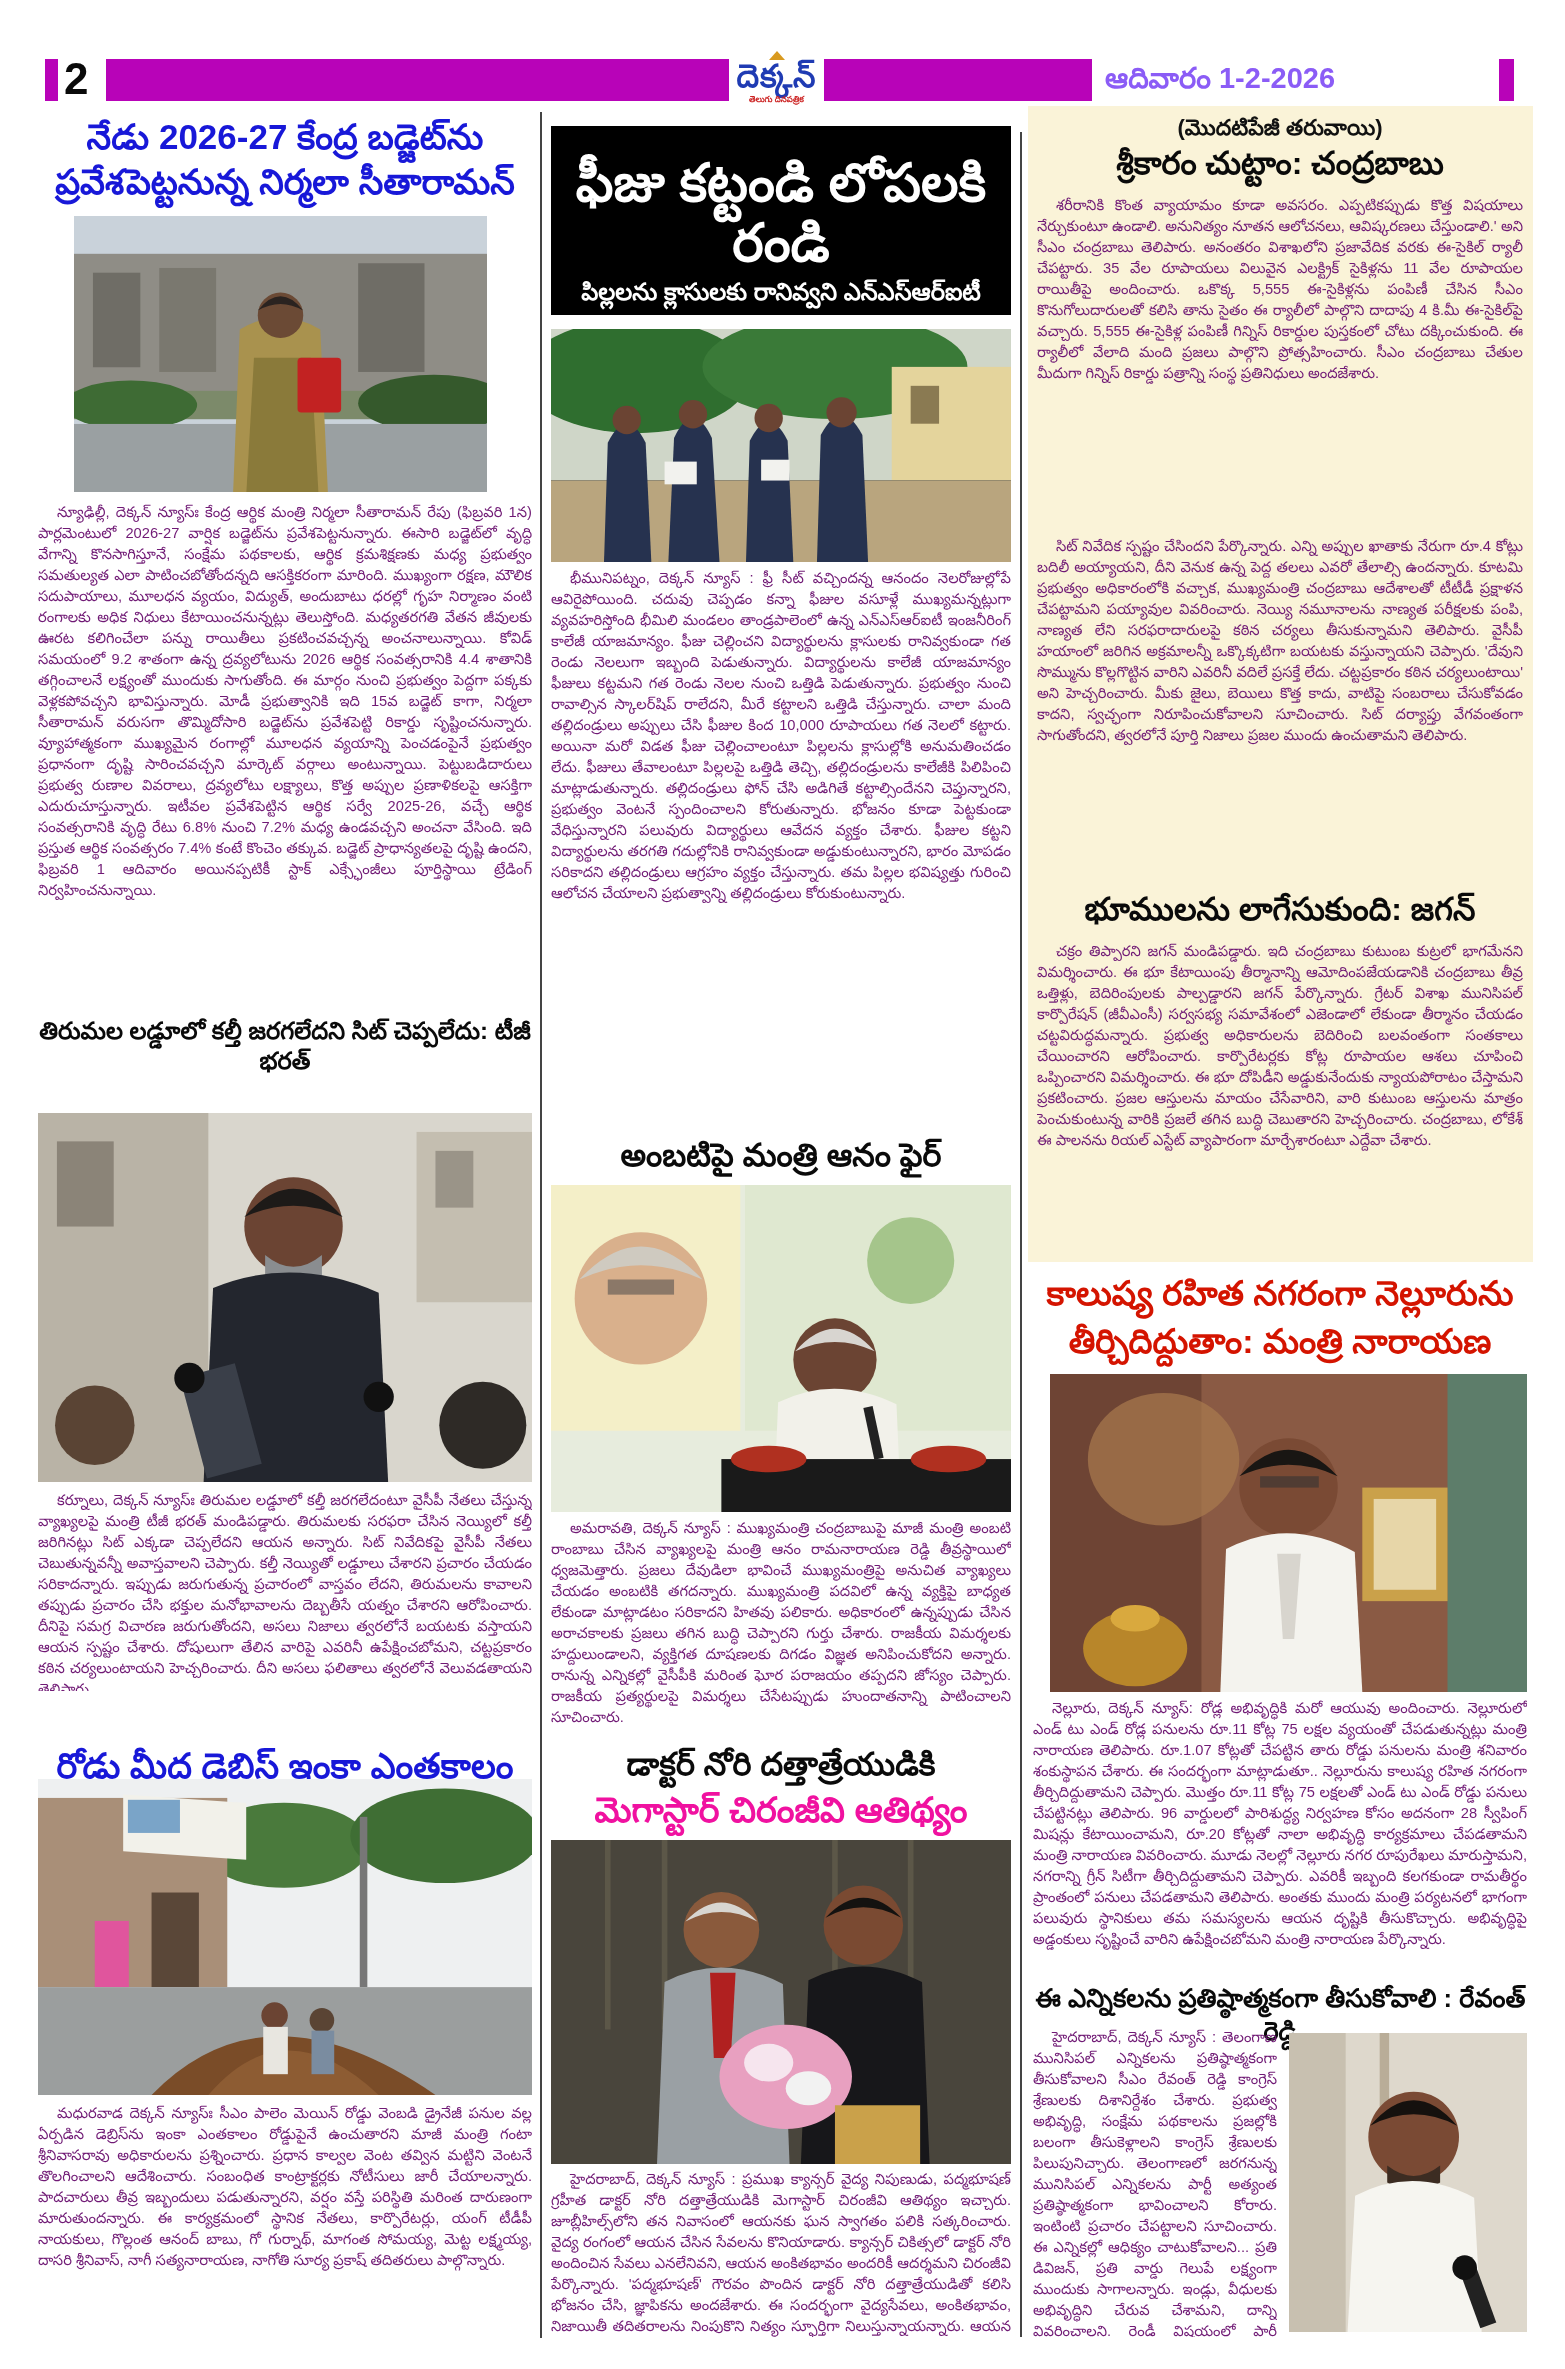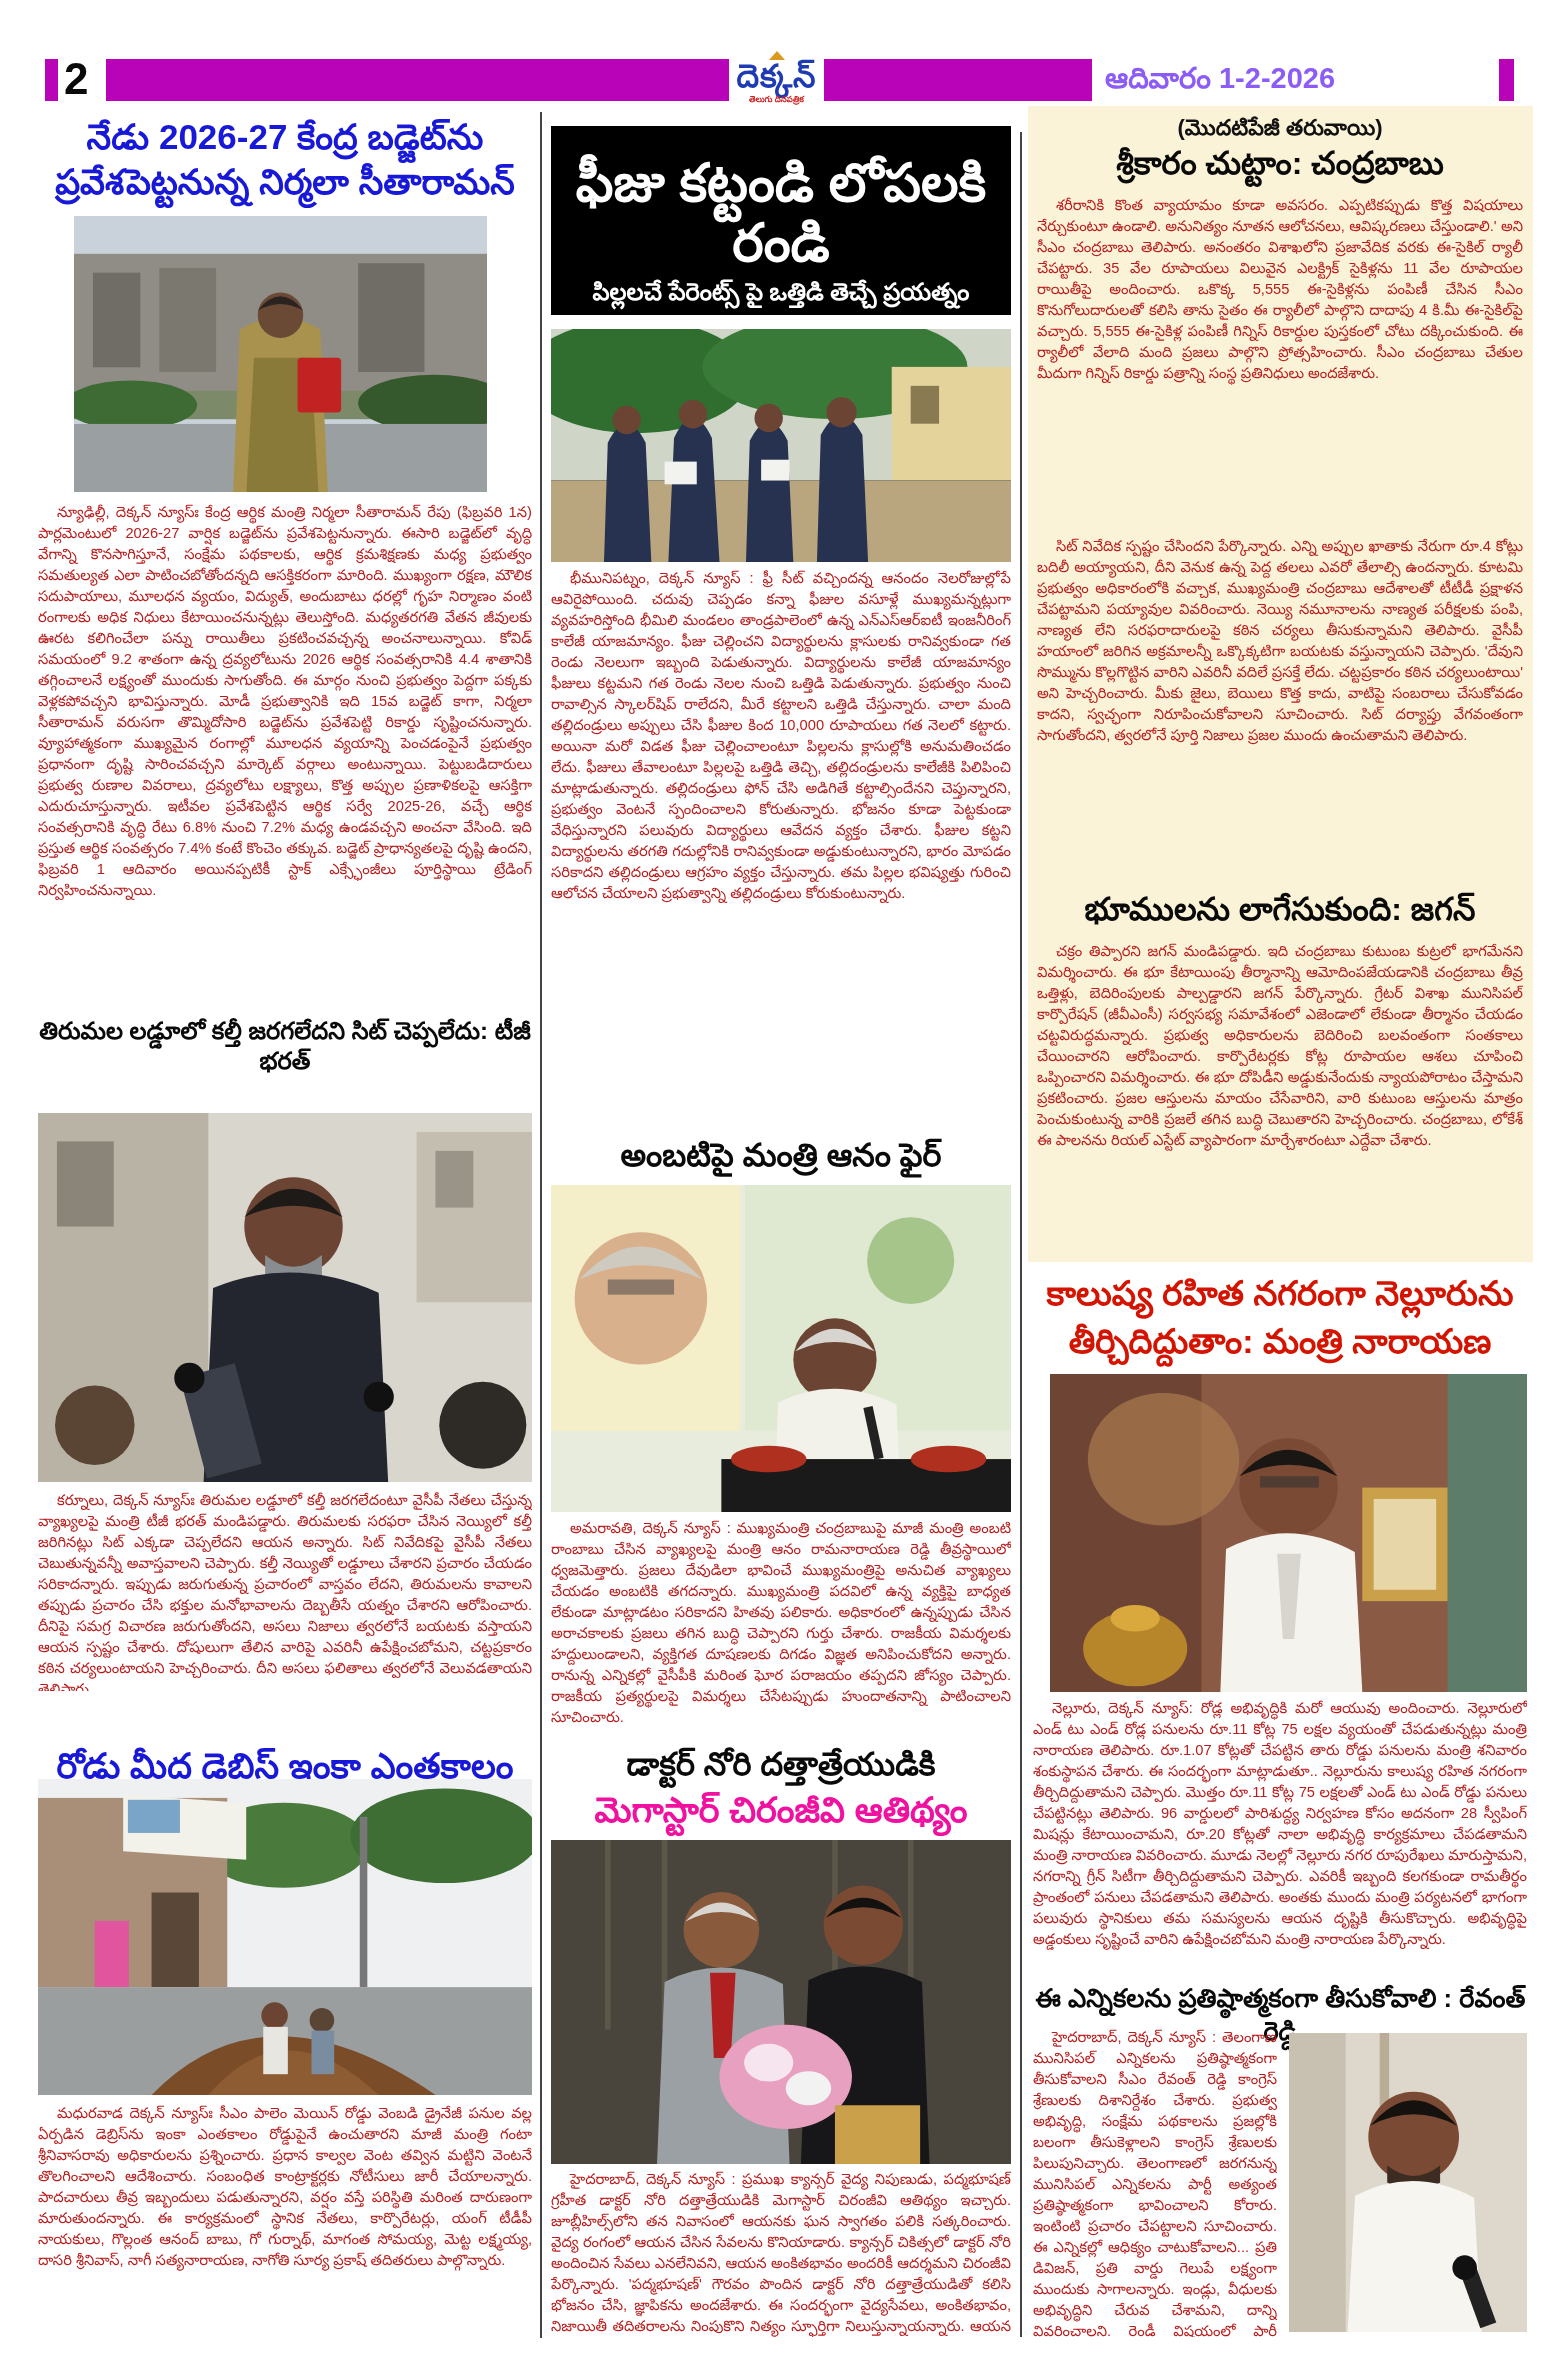--- a/index.html
+++ b/index.html
@@ -31,21 +31,21 @@
 
   
   .red-box{background:#000000;text-align:center;color:#ffffff;}
   .red-box .main{font-size:53px;font-weight:bold;line-height:1.15;padding-top:26.5px;}
   .red-box .sub{font-size:24px;font-weight:bold;line-height:1.5;}
 
   .cream{background:#faf3d8;}
   .cont-note{font-size:22px;font-weight:bold;text-align:center;color:#111;}
 
   .body-text{font-size:14.7px;line-height:21px;text-align:justify;overflow:hidden;
-             color:#b91c1c;text-indent:19px;}
+             color:#701a75;text-indent:19px;}
   .photo{overflow:hidden;background:#ccc;}
   .photo svg{display:block;width:100%;height:100%;}
 </style>
 </head>
 <body>
 
 <div class="page">
 
   <div class="abs hdr-bar" style="left:45px;top:59px;width:13.2px;height:42px;"></div>
   <div class="abs page-num" style="left:64px;top:57px;">2</div>
@@ -127,20 +127,21 @@
       <rect x="238" y="262" width="26" height="50" fill="#e8e6e0"></rect>
       <circle cx="300" cy="255" r="13" fill="#5a4434"></circle>
       <rect x="289" y="266" width="24" height="46" fill="#7a8ca0"></rect>
     </svg>
   </div>
 
   <div class="abs body-text" style="left:38px;top:2103px;width:494px;height:235px;">మధురవాడ దెక్కన్ న్యూస్ః సీఎం పాలెం మెయిన్ రోడ్డు వెంబడి డ్రైనేజీ పనుల వల్ల ఏర్పడిన డెబ్రిస్‌ను ఇంకా ఎంతకాలం రోడ్డుపైనే ఉంచుతారని మాజీ మంత్రి గంటా శ్రీనివాసరావు అధికారులను ప్రశ్నించారు. ప్రధాన కాల్వల వెంట తవ్విన మట్టిని వెంటనే తొలగించాలని ఆదేశించారు. సంబంధిత కాంట్రాక్టర్లకు నోటీసులు జారీ చేయాలన్నారు. పాదచారులు తీవ్ర ఇబ్బందులు పడుతున్నారని, వర్షం వస్తే పరిస్థితి మరింత దారుణంగా మారుతుందన్నారు. ఈ కార్యక్రమంలో స్థానిక నేతలు, కార్పొరేటర్లు, యంగ్ టీడీపీ నాయకులు, గొల్లంత ఆనంద్ బాబు, గో గుర్నాథ్, మాగంత సోమయ్య, మెట్ట లక్ష్మయ్య, దాసరి శ్రీనివాస్, నాగీ సత్యనారాయణ, నాగోతి సూర్య ప్రకాష్ తదితరులు పాల్గొన్నారు.</div>
 
   <div class="abs red-box" style="left:551px;top:126px;width:460px;height:189px;">
     <div class="main">ఫీజు కట్టండి లోపలకి రండి</div>
+    <div class="sub">పిల్లలను క్లాసులకు రానివ్వని ఎన్‌ఎస్‌ఆర్‌ఐటీ యాజమాన్యం</div>
     <div class="sub">పిల్లలచే పేరెంట్స్ పై ఒత్తిడి తెచ్చే ప్రయత్నం</div>
   </div>
 
   <div class="abs photo" style="left:551px;top:329px;width:460px;height:233px;">
     <svg viewBox="0 0 486 246" preserveAspectRatio="none">
       <rect width="486" height="246" fill="#cfd6c8"></rect>
       <ellipse cx="90" cy="50" rx="120" ry="60" fill="#2f6e2f"></ellipse>
       <ellipse cx="300" cy="40" rx="140" ry="55" fill="#3a7a38"></ellipse>
       <rect x="360" y="40" width="126" height="120" fill="#e4d49c"></rect>
       <rect x="380" y="60" width="30" height="40" fill="#8a7a52"></rect>

